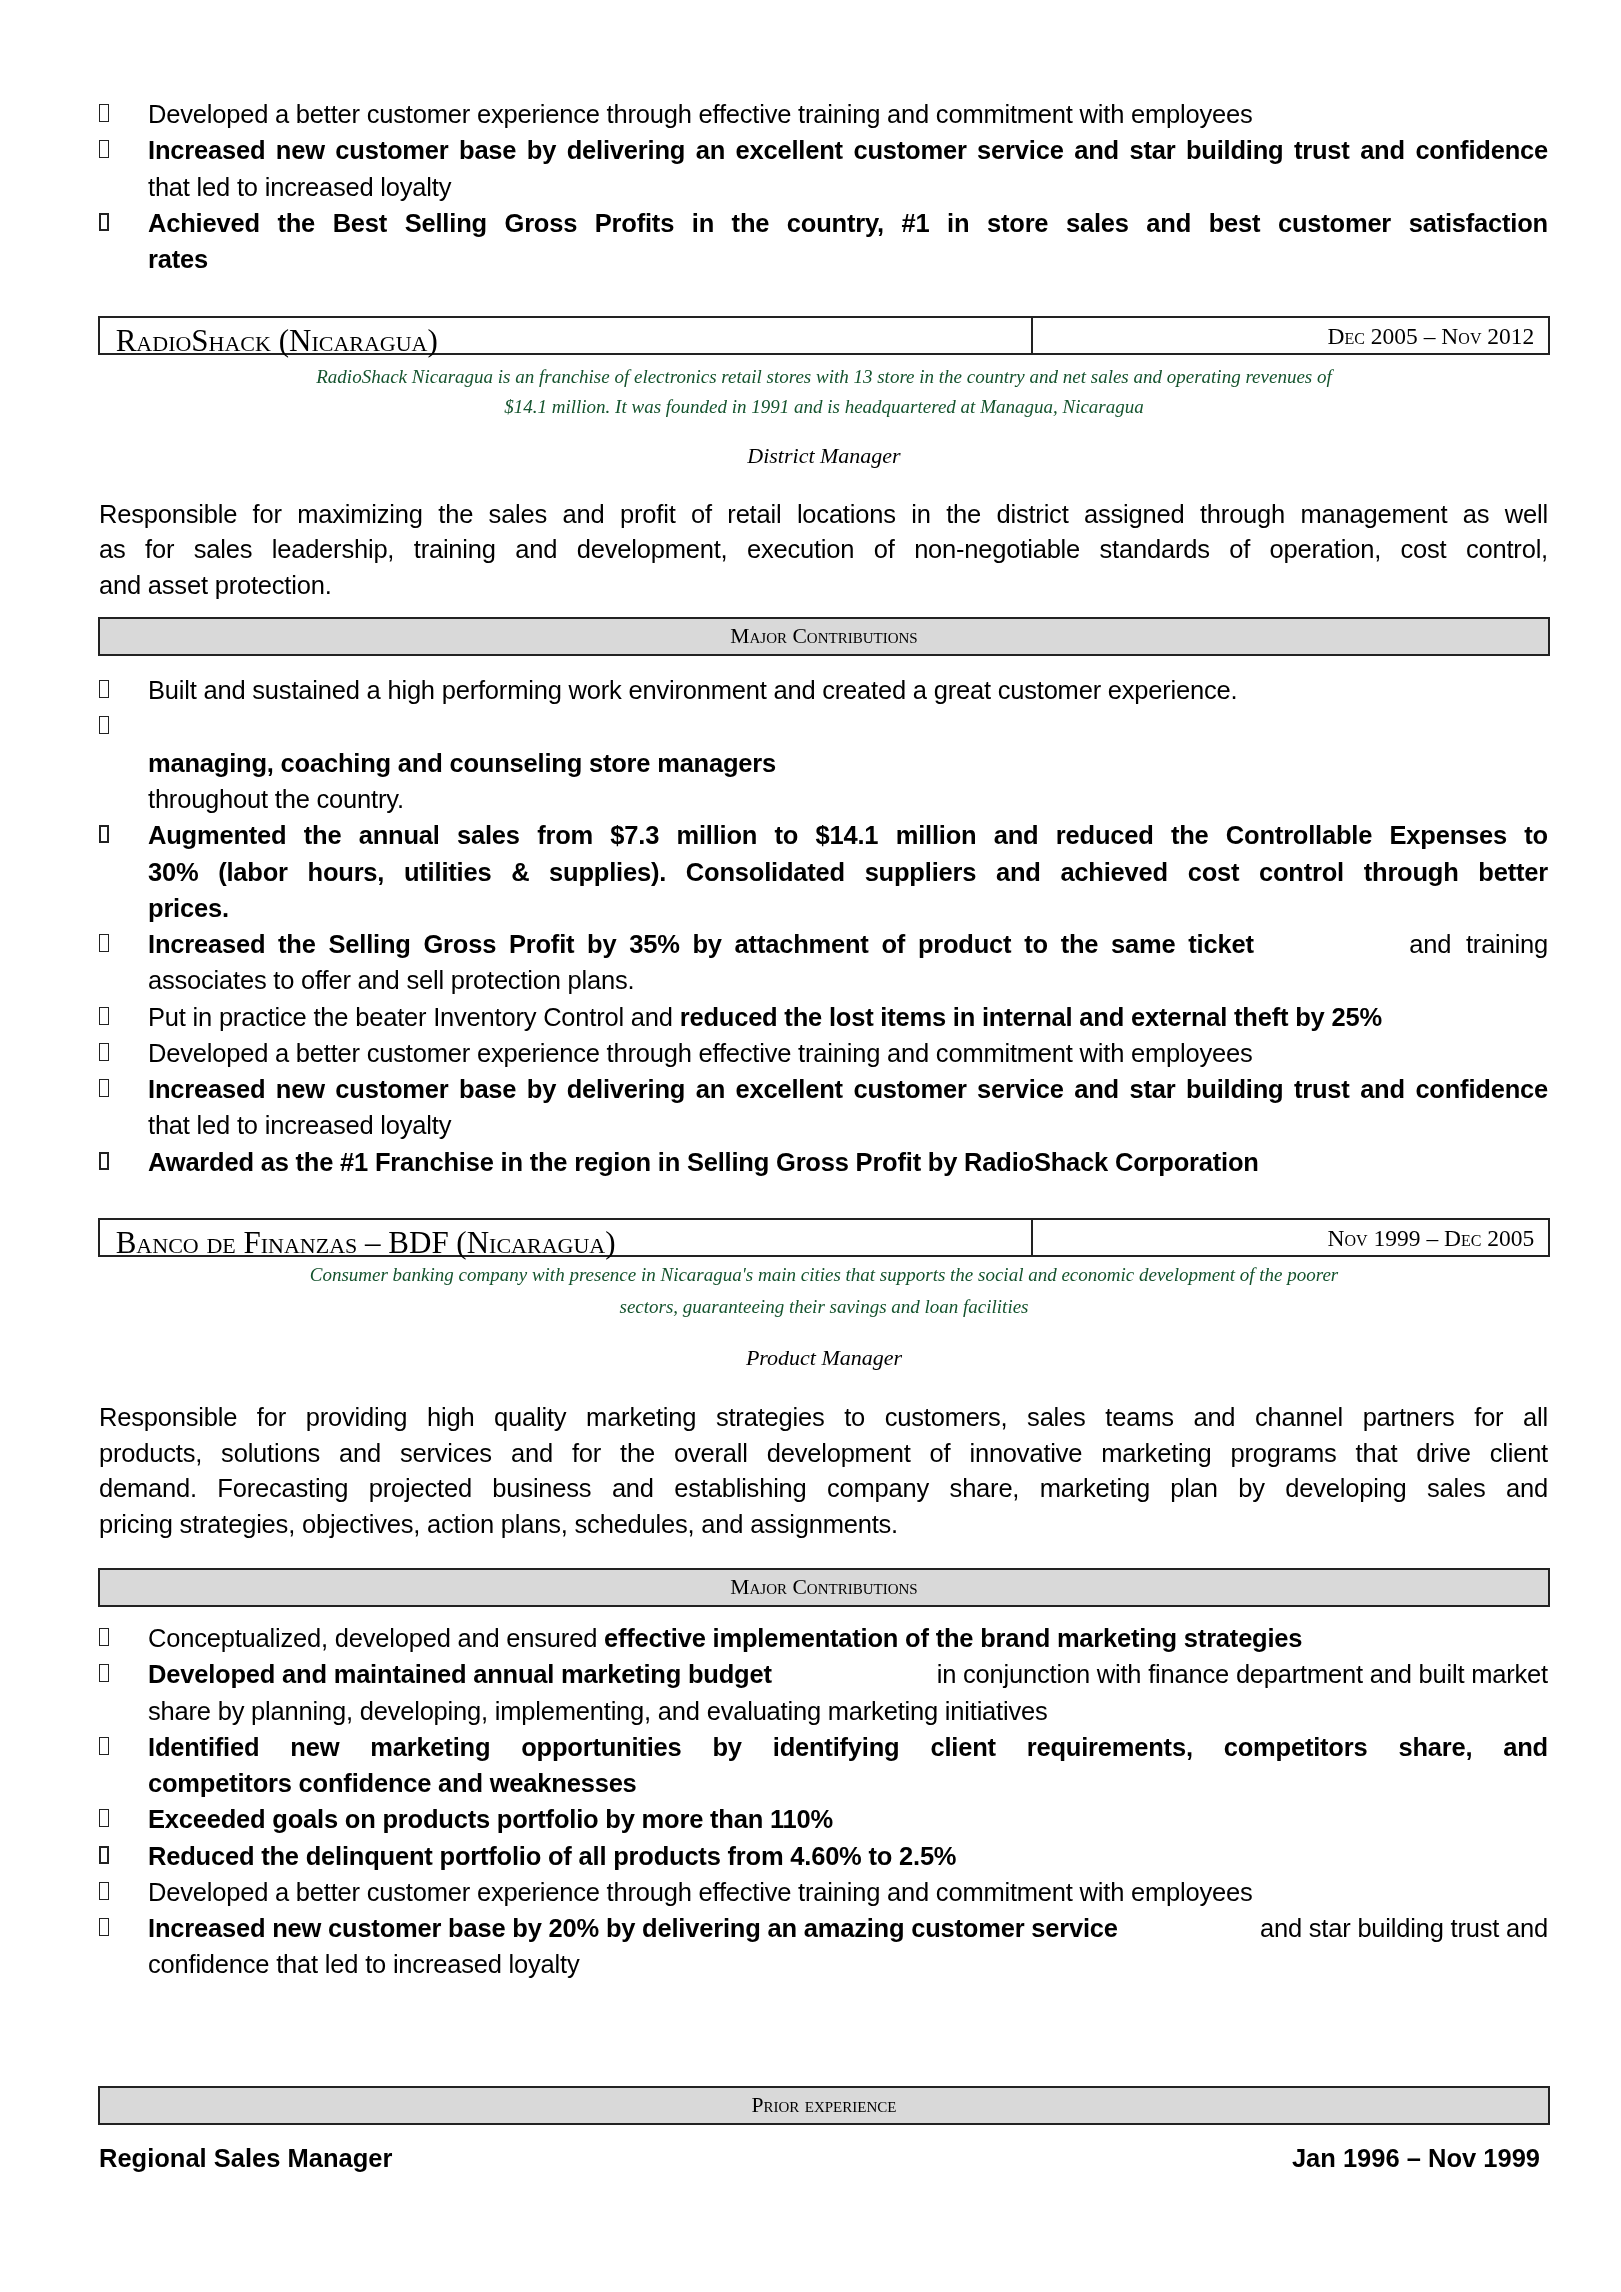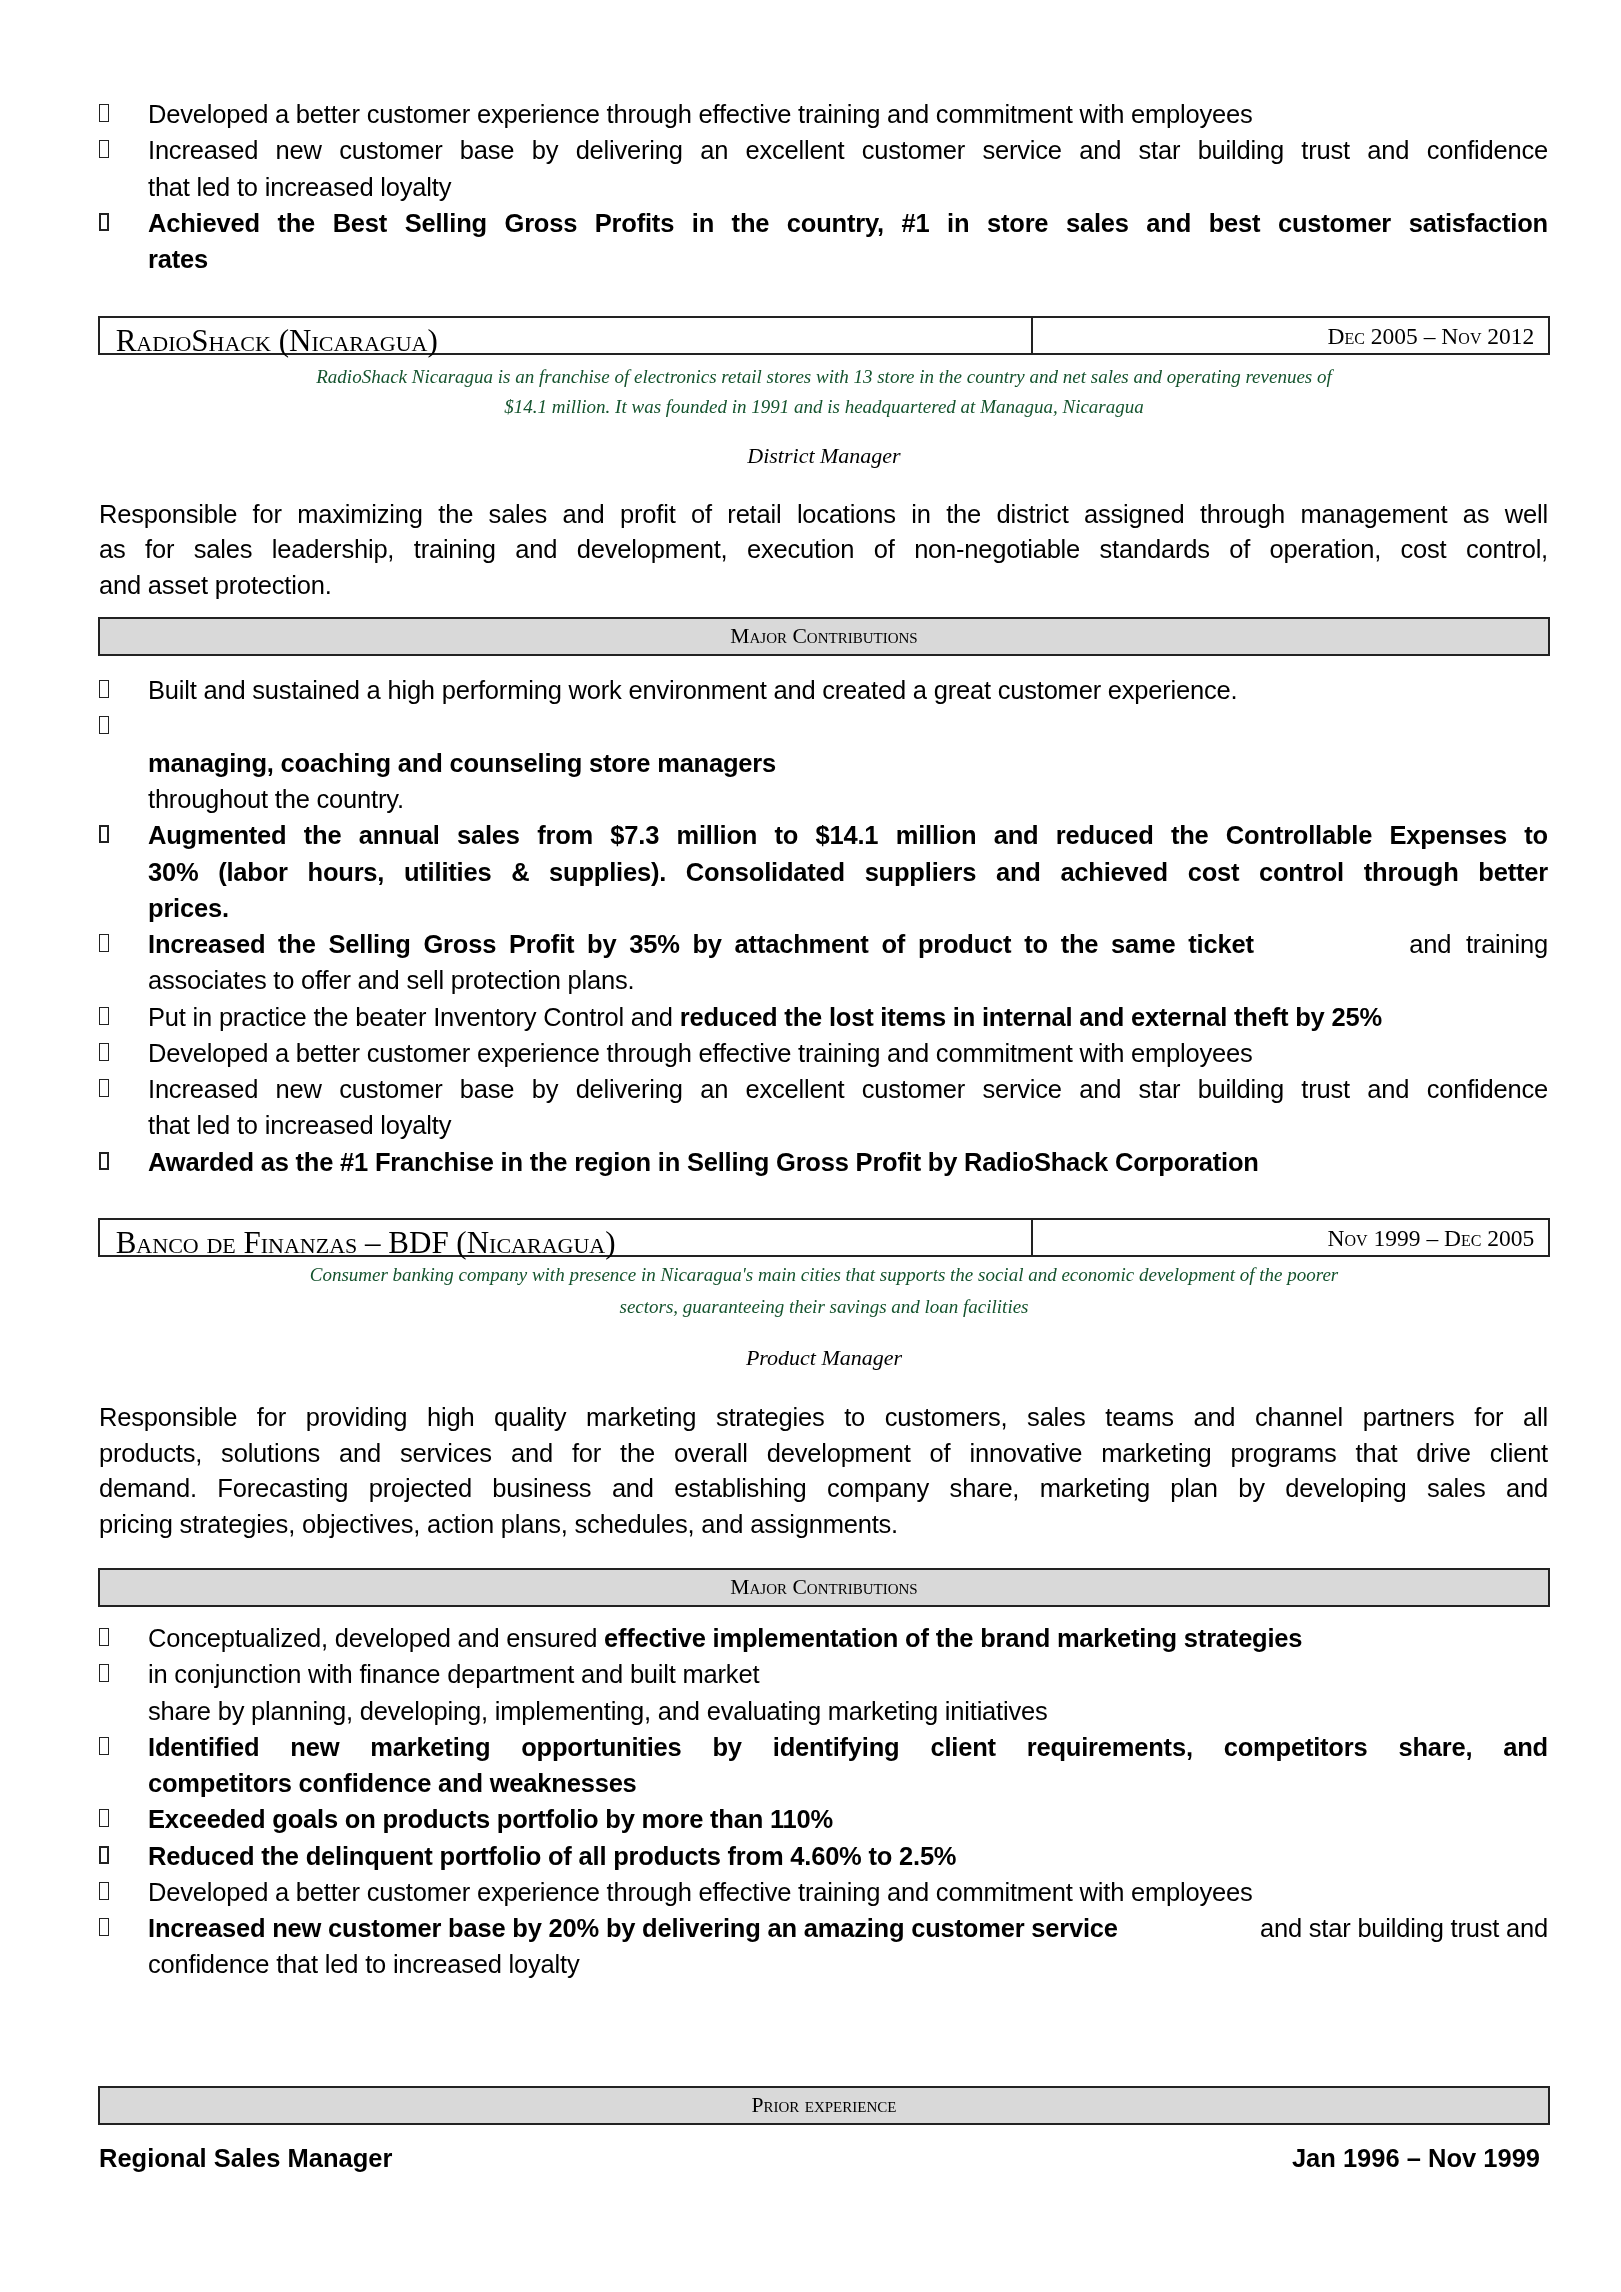--- a/index.html
+++ b/index.html
@@ -1,19 +1,19 @@
 <!DOCTYPE html>
 <html><head>
 <meta charset="utf-8">
 <style>
   html, body { margin: 0; padding: 0; background: #ffffff; }
   body { width: 1621px; height: 2293px; position: relative; overflow: hidden; color: #000; }
   .sans { font-family: "Liberation Sans", sans-serif; font-size: 25.5px; letter-spacing: -0.2px; }
   .line { position: absolute; left: 148px; white-space: nowrap; line-height: 29px; }
-  .just { position: absolute; left: 148px; width: 1400px; text-align: justify; text-align-last: justify; white-space: nowrap; line-height: 29px; }
+  .just { position: absolute; left: 148px; width: 1400px; text-align: justify; text-align-last: justify; white-space: nowrap; line-height: 29px; font-weight: bold; }
   .bullet { position: absolute; left: 99px; width: 9.8px; height: 17.6px; border: 1.5px solid #222; box-sizing: border-box; }
   .bullet.bold { border-width: 2.5px; }
   b { font-weight: bold; }
   .para { position: absolute; left: 99px; width: 1449px; white-space: nowrap; line-height: 29px; }
   .para.j { text-align: justify; text-align-last: justify; }
   .company-box { position: absolute; left: 98px; width: 1452px; height: 39px; border: 2px solid #222; box-sizing: border-box; }
   .company-box .divider { position: absolute; left: 931px; top: 0; bottom: 0; width: 1.5px; background: #222; }
   .company-box .name { position: absolute; left: 15.7px; top: 4.9px; font-family: "Liberation Serif", serif; font-size: 31px; font-variant: small-caps; white-space: nowrap; }
   .company-box .dates { position: absolute; right: 13.7px; top: 4.9px; font-family: "Liberation Serif", serif; font-size: 23.5px; font-variant: small-caps; white-space: nowrap; }
   .desc { position: absolute; left: 98px; width: 1452px; text-align: center; font-family: "Liberation Serif", serif; font-style: italic; font-size: 19px; line-height: 29px; white-space: nowrap; color: #14532d; }
@@ -110,20 +110,21 @@
 <div class="bar" style="top:1568px">Major Contributions</div>
 
 <div>
   <span class="bullet" style="top:1628px"></span>
   <div class="line sans" style="top:1624px">
     <span>Conceptualized, developed and ensured</span> <b>effective implementation of the brand marketing strategies</b>
   </div>
 
   <span class="bullet" style="top:1664px"></span>
   <div class="line sans" style="top:1660px;width:1400px;display:flex;justify-content:space-between">
+    <b>Developed and maintained annual marketing budget</b>
       <span>in conjunction with finance department and built market</span>
   </div>
   <div class="line sans" style="top:1697px">share by planning, developing, implementing, and evaluating marketing initiatives</div>
 
   <span class="bullet" style="top:1737px"></span>
   <div class="just sans" style="top:1733px;font-weight:bold">Identified new marketing opportunities by identifying client requirements, competitors share, and</div>
   <div class="line sans" style="top:1769px;font-weight:bold">competitors confidence and weaknesses</div>
 
   <span class="bullet" style="top:1809px"></span>
   <div class="line sans" style="top:1805px;font-weight:bold">Exceeded goals on products portfolio by more than 110%</div>

